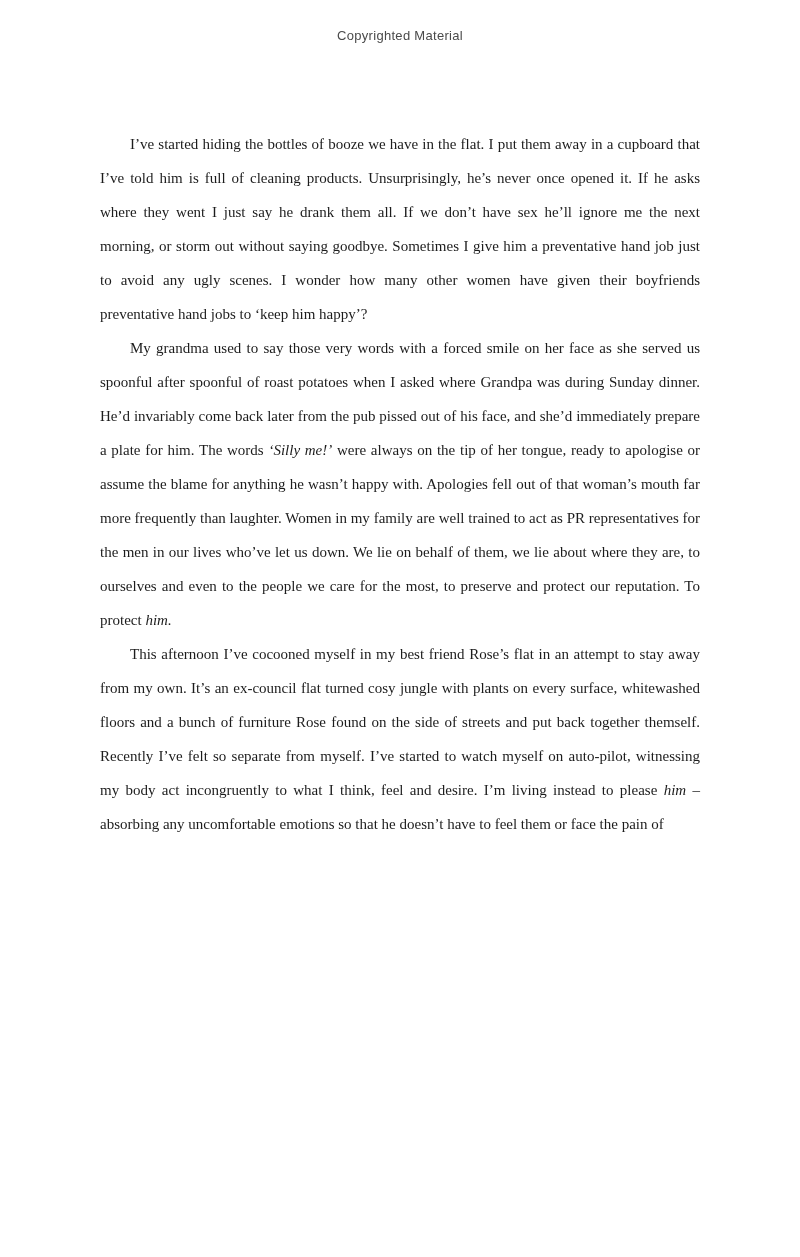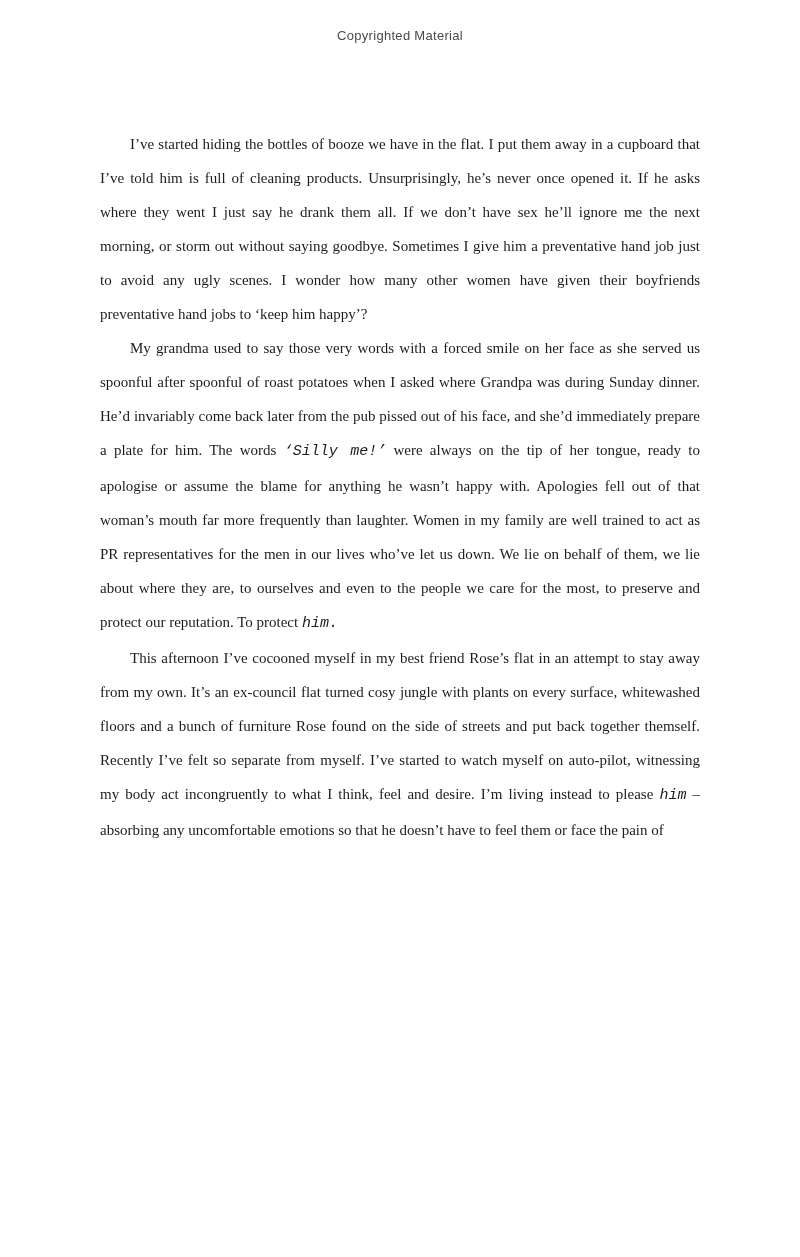--- a/index.html
+++ b/index.html
@@ -33,21 +33,21 @@
     width: 600px;
     text-align: justify;
     font-size: 15px;
     line-height: 34px;
     hyphens: none;
   }
   .body-text p {
     margin: 0;
     text-indent: 30px;
   }
-  .body-text em { font-style: italic; font-family: Liberation Mono, monospace; }
+  .body-text em { font-style: italic; }
   .page-number {
     position: absolute;
     top: 1180px;
     left: 0;
     width: 100%;
     text-align: center;
     font-size: 17px;
     color: #222222;
     font-family: "Liberation Serif", serif;
   }

